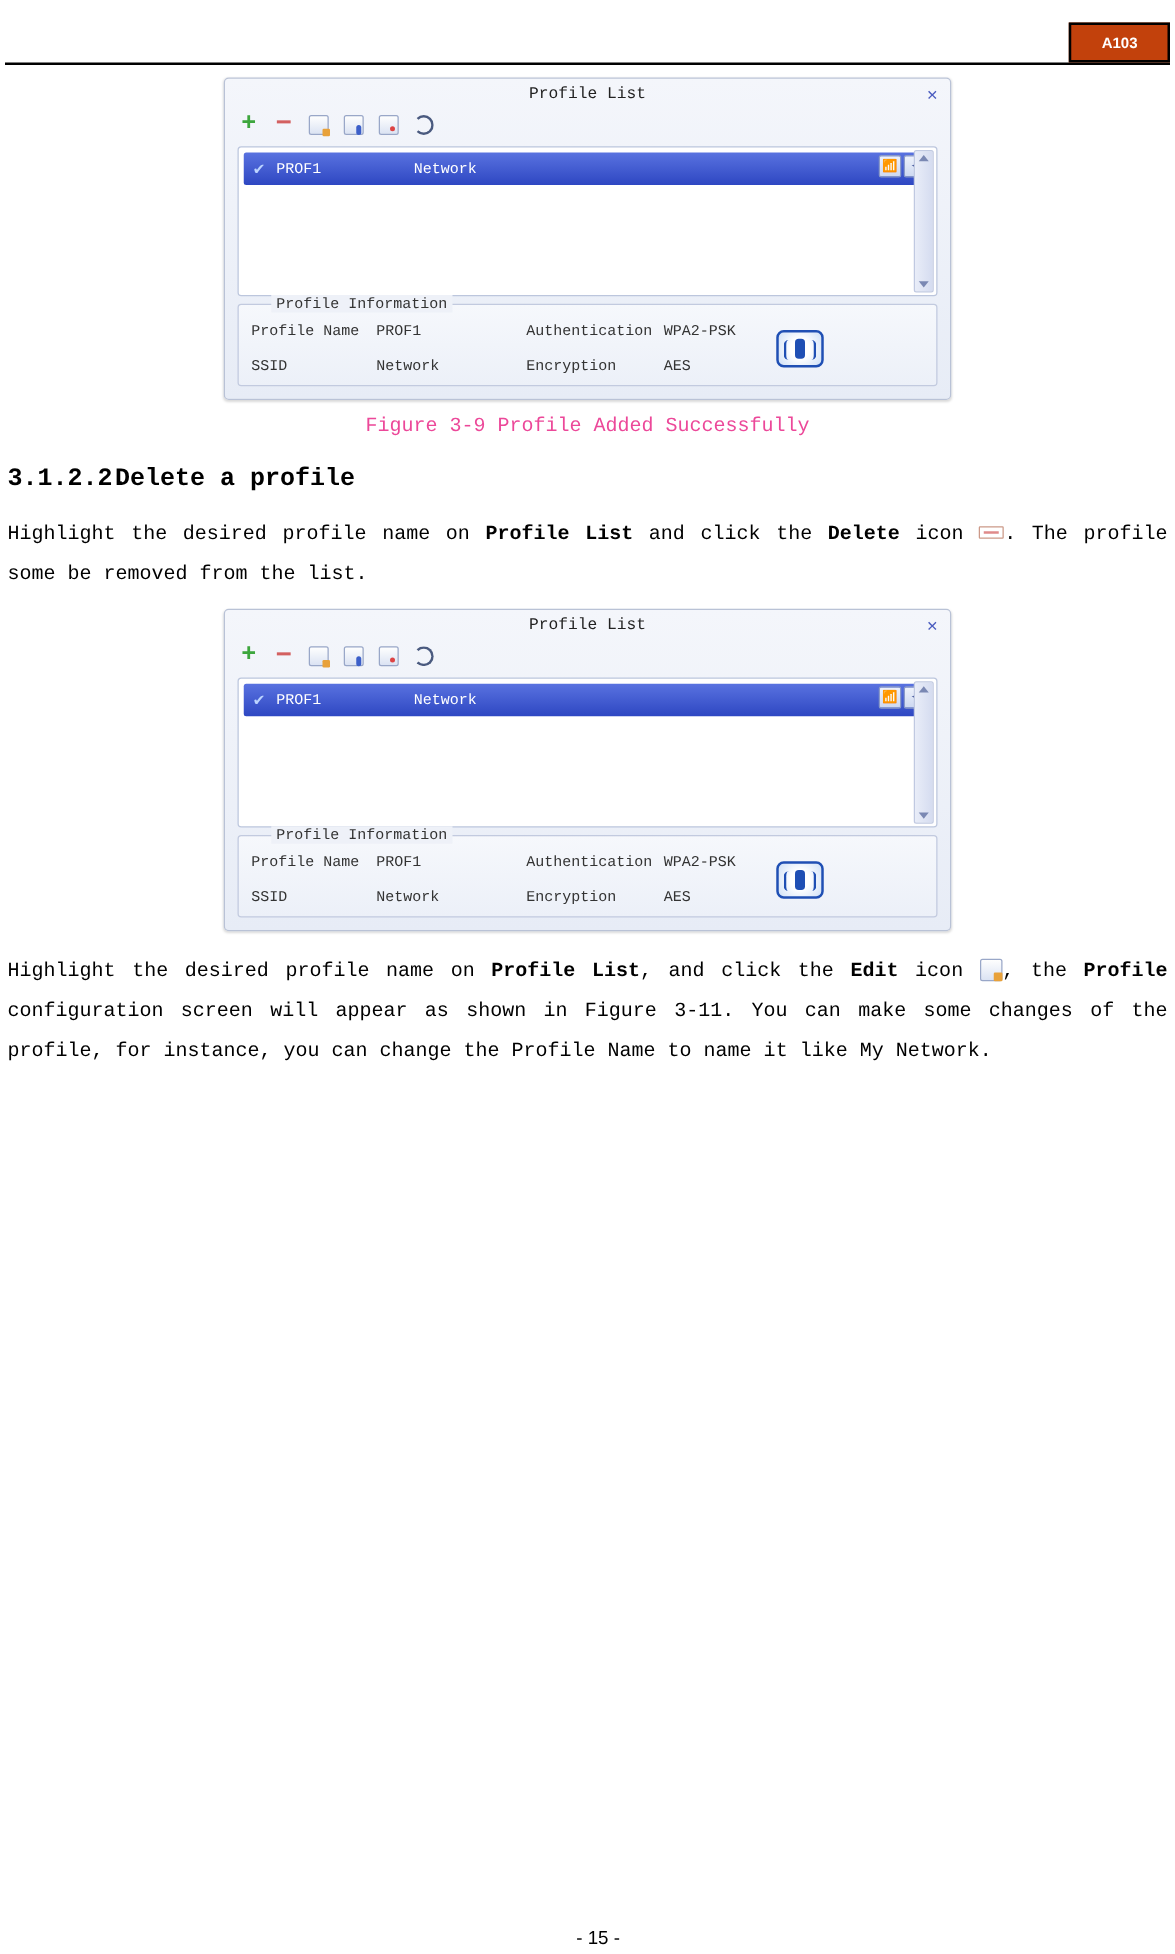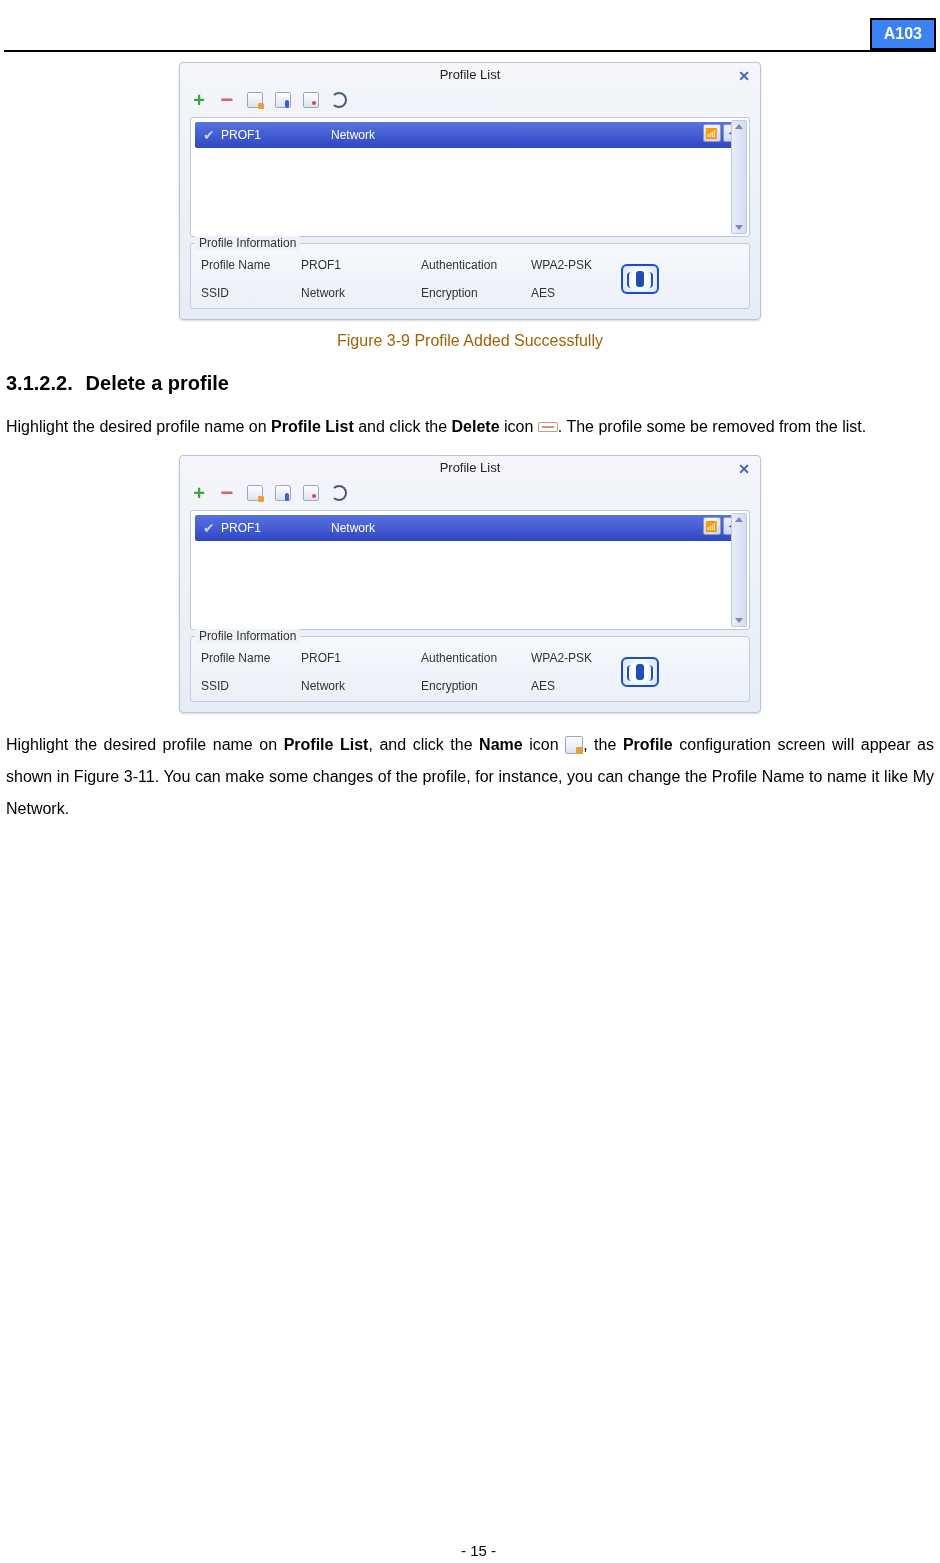--- a/index.html
+++ b/index.html
@@ -12,40 +12,41 @@
   }
   .page-header {
     margin: 18px 4px 10px 4px;
     border-bottom: 2px solid #000;
     display: flex;
     justify-content: flex-end;
     align-items: stretch;
     height: 34px;
   }
   .code-box {
-    background: #3b82f6;
+    background: #c2410c;
     color: #fff;
     font-weight: bold;
-    font-size: 16px;
-    padding: 6px 12px;
+    font-size: 12px;
+    padding: 6px 24px;
     border: 2px solid #000;
     display: flex;
     align-items: center;
   }
   .title-box {
     border: 2px solid #000;
     border-left: none;
     font-weight: bold;
     font-size: 16px;
     padding: 6px 18px 6px 18px;
     display: flex;
     align-items: center;
   }
   .content {
     padding: 0 6px;
+    font-family: Liberation Mono, monospace;
   }
   .figure-container {
     text-align: center;
     margin-top: 8px;
   }
   .app-window {
     width: 582px;
     margin: 0 auto;
     background: linear-gradient(#f4f6fb, #e7ecf6);
     border: 1px solid #b9c2d6;
@@ -162,21 +163,21 @@
     border: 1px solid #c2cadf;
     border-radius: 3px;
     position: relative;
     padding: 14px 10px 8px 10px;
     font-size: 12px;
     color: #333;
     background: linear-gradient(#f6f8fc,#ecf0f8);
   }
   .info-legend {
     position: absolute;
-    top: -8px; left: 4px;
+    top: -8px; left: 26px;
     background: #eef1f8;
     padding: 0 4px;
     font-size: 12px;
     color: #333;
   }
   .info-grid {
     display: grid;
     grid-template-columns: 100px 120px 110px 90px 50px;
     row-gap: 14px;
     align-items: center;
@@ -198,21 +199,21 @@
   .wifi-logo::before, .wifi-logo::after {
     content:""; position:absolute; top:6px; width:6px; height:16px;
     border:2px solid #1f4fb4; border-top:none; border-bottom:none; border-radius: 6px;
   }
   .wifi-logo::before { left:4px; border-right:none;}
   .wifi-logo::after { right:4px; border-left:none;}
   .caption {
     text-align: center;
     font-size: 16px;
     margin: 12px 0 22px 0;
-    color: #a16207;
+    color: #ec4899;
   }
   .section-heading {
     font-size: 20px;
     font-weight: bold;
     margin: 18px 0 16px 0;
   }
   .sec-num { display:inline-block; width: 74px; }
   .body-text {
     font-size: 16px;
     line-height: 2.0;
@@ -369,20 +370,20 @@
           <span>SSID</span>
           <span>Network</span>
           <span>Encryption</span>
           <span>AES</span>
         </div>
       </div>
     </div>
   </div>
 
   <p class="body-text">
-    <span>Highlight the desired profile name on </span><b>Profile List</b><span>, and click the </span><b>Name</b><span> icon </span><span class="inline-icon-edit"></span><span>, the </span><b>Profile</b><span> configuration screen will appear as shown in Figure 3-11. You can make some changes of the profile, for instance, you can change the Profile Name to name it like My Network.</span>
+    <span>Highlight the desired profile name on </span><b>Profile List</b><span>, and click the </span><b>Edit</b><span> icon </span><span class="inline-icon-edit"></span><span>, the </span><b>Profile</b><span> configuration screen will appear as shown in Figure 3-11. You can make some changes of the profile, for instance, you can change the Profile Name to name it like My Network.</span>
   </p>
 
 </div>
 
 <div class="page-footer">- 15 -</div>
 
 </div>
 
 </body></html>

